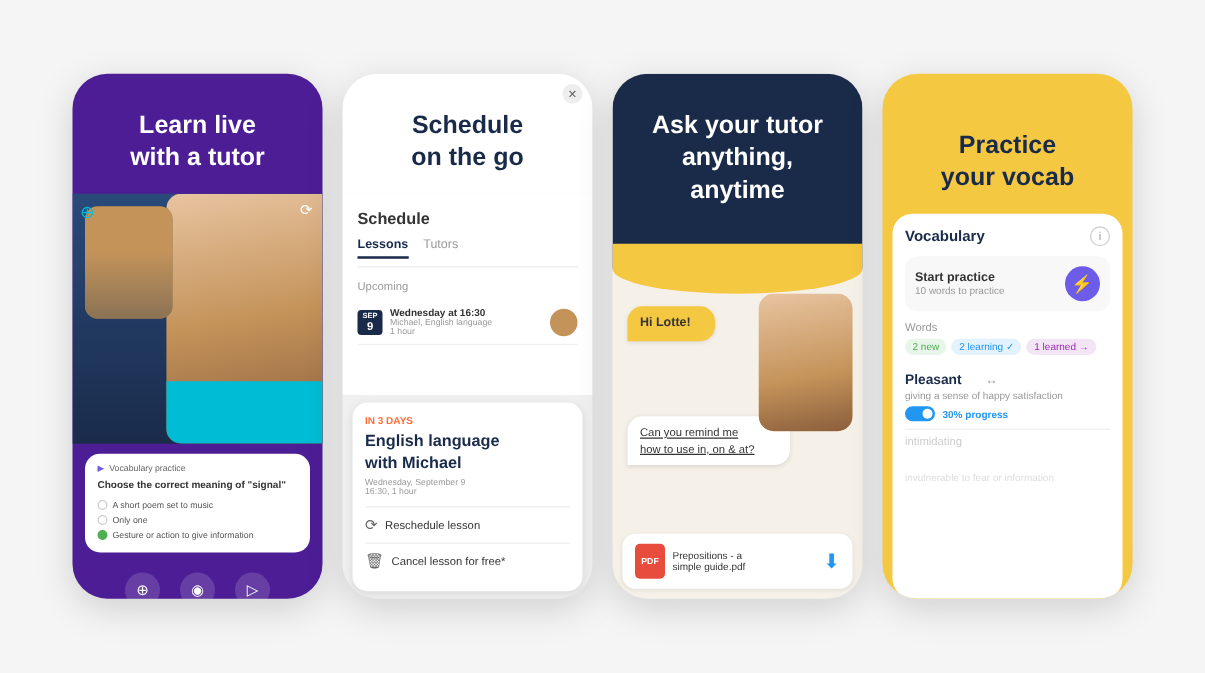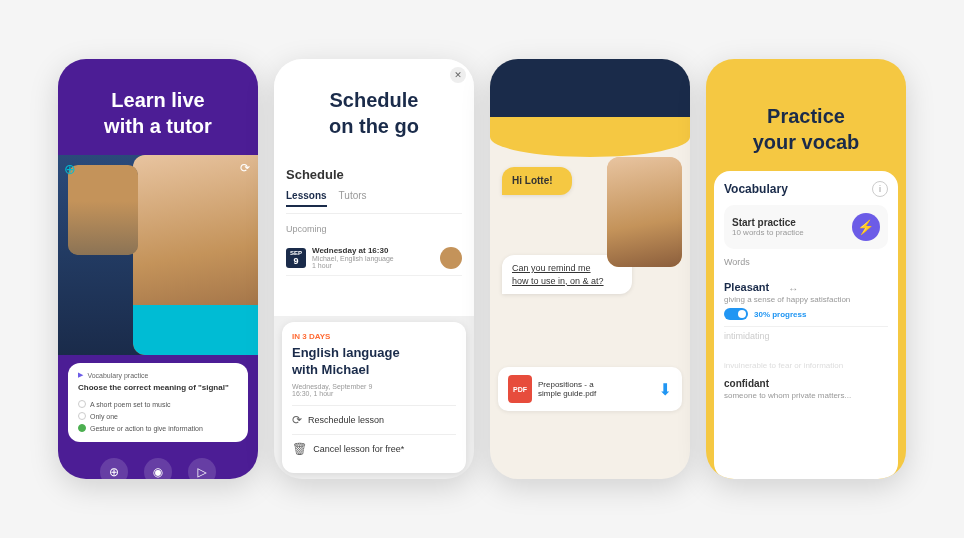--- a/index.html
+++ b/index.html
@@ -655,20 +655,22 @@
           <span class="action-icon">🗑</span>
           <span>Cancel lesson for free*</span>
         </div>
       </div>
     </div>
   </div>
 
   <div class="phone-card card3">
     <div class="card3-full">
       <div class="card3-header">
+        <h2 style="white-space:pre-line;">Ask your tutor
+anything, anytime</h2>
         <div class="card3-yellow-curve"></div>
       </div>
       <div class="card3-chat-area">
 
         <div class="card3-tutor-image">
           <div style="width:100%;height:100%;background:linear-gradient(170deg,#e8c4a0 0%,#c4935a 60%,#8b5e3c 100%);border-radius:12px;"></div>
         </div>
 
         <div class="chat-bubble yellow-name" style="width:70px;">Hi Lotte!</div>
 
@@ -701,40 +703,41 @@
         <div class="start-practice-row">
           <div>
             <div class="start-practice-label">Start practice</div>
             <div class="start-practice-sub">10 words to practice</div>
           </div>
           <div class="practice-btn">⚡</div>
         </div>
 
         <div class="words-section">
           <div class="words-label">Words</div>
+          <div class="word-tags">
+            <span class="word-tag tag-new">2 new</span>
+            <span class="word-tag tag-learning">2 learning ✓</span>
+            <span class="word-tag tag-learned">1 learned →</span>
+          </div>
         </div>
 
         <div class="word-entry">
           <div class="word-name">
             <span>Pleasant</span>
             <span style="font-size:10px;color:#999;">↔</span>
           </div>
           <div class="word-def">giving a sense of happy satisfaction</div>
           <div class="progress-row">
             <div class="progress-toggle"></div>
             <span class="progress-text">30% progress</span>
           </div>
         </div>
 
         <div class="word-entry2">
           <div class="word-name2">intimidating</div>
           <div class="word-def2">invulnerable to fear or information</div>
         </div>
 
-        <div class="word-entry3">
-          <div class="word-name3">confidant</div>
-          <div class="word-def3">someone to whom private matters...</div>
-        </div>
       </div>
     </div>
   </div>
 
 </div>
 
 </body></html>

